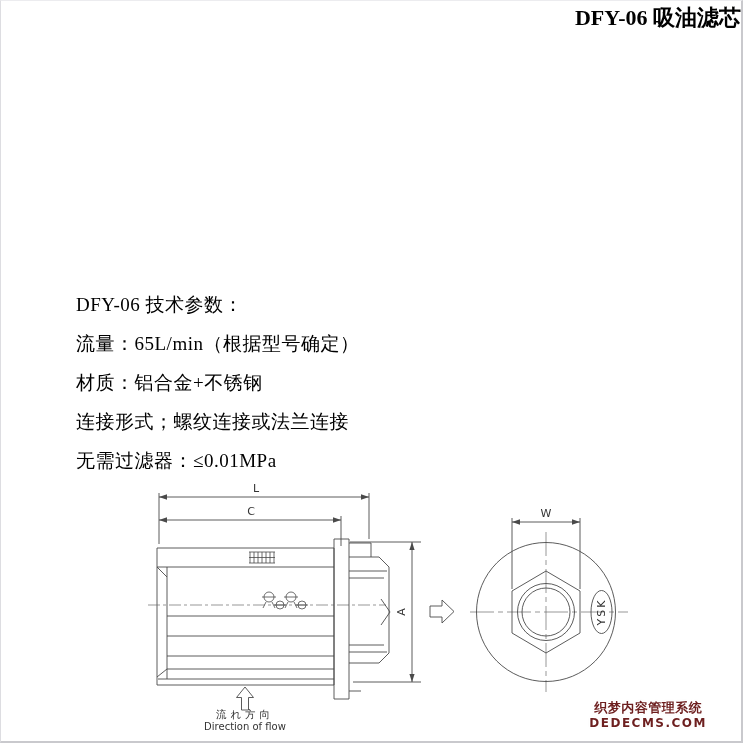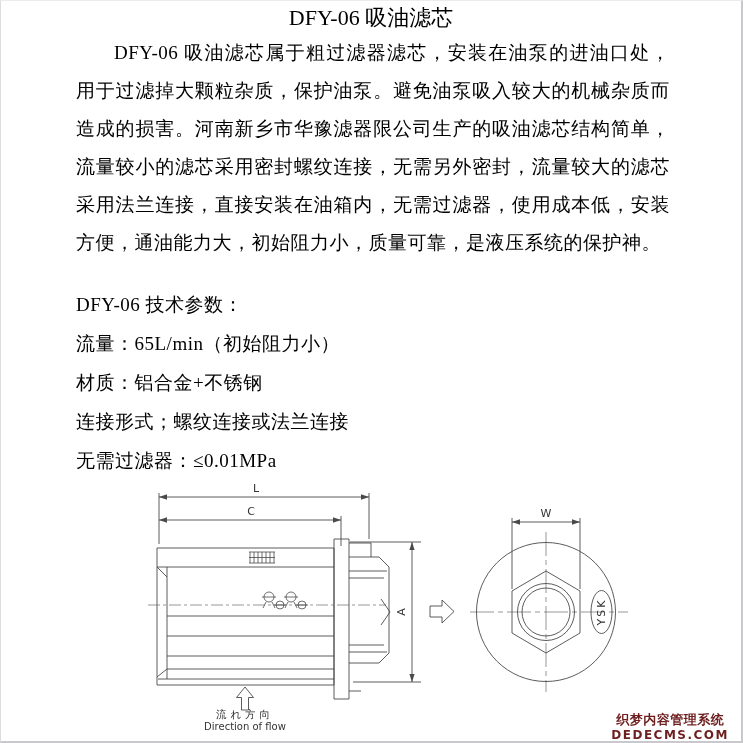--- a/index.html
+++ b/index.html
@@ -11,62 +11,60 @@
     border-left:1px solid #dddde1;
     border-top:1px solid #ececef;
     border-right:2px solid #c9c9cd;
     border-bottom:2px solid #c9c9cd;
     overflow:hidden;
     font-family:"Liberation Serif","DejaVu Serif",serif;
     color:#000;
   }
   .title{
     position:absolute;top:4px;left:0;width:100%;
-    margin:0;text-align:center;
-    font-size:22px;line-height:26px;font-weight:normal;
+    margin:0;text-align:right;
+    font-size:22px;line-height:26px;font-weight:bold;
   }
   .para{
     position:absolute;top:33px;left:75px;width:594px;
     margin:0;font-size:19px;line-height:38px;
     text-align:justify;text-justify:inter-ideograph;
     text-indent:2em;letter-spacing:0.5px;
   }
   .specs{
     position:absolute;top:284px;left:75px;width:594px;
   }
   .specs p{margin:0;font-size:19px;line-height:39px;letter-spacing:0.5px;}
   .drawing-wrap{position:absolute;left:0;top:480px;width:743px;height:261px;}
   .watermark{
-    position:absolute;top:699px;right:12px;
+    position:absolute;top:699px;right:34px;
     text-align:center;font-weight:bold;
     font-family:"DejaVu Sans","Liberation Sans",sans-serif;
     text-shadow:-1px 0 #fff,1px 0 #fff,0 -1px #fff,0 1px #fff,
                 -1px -1px #fff,1px 1px #fff,-1px 1px #fff,1px -1px #fff,
                 0 0 3px #e8e8e8;
-    margin-top:12px;
   }
   .watermark .wm1{font-size:13px;line-height:16px;letter-spacing:0.5px;}
   .watermark .wm2{font-size:12px;line-height:15px;letter-spacing:1.5px;}
   svg text{
     font-family:"DejaVu Sans","Liberation Sans",sans-serif;
     fill:#333;
   }
 </style>
 </head>
 <body>
 
 <div class="page">
 
   <h1 class="title">DFY-06 吸油滤芯</h1>
 
-  <p class="para">DFY-06 吸油滤芯属于粗过滤器滤芯，安装在油泵的进油口处，用于过滤掉大颗粒杂质，保护油泵。避免油泵吸入较大的机械杂质而造成的损害。河南新乡市华豫滤器限公司生产的吸油滤芯结构简单，流量较小的滤芯采用密封螺纹连接，无需另外密封，流量较大的滤芯采用法兰连接，直接安装在油箱内，无需过滤器，使用成本低，安装方便，通油能力大，初始阻力小，质量可靠，是液压系统的保护神。</p>
 
   <div class="specs">
     <p>DFY-06 技术参数：</p>
-    <p>流量：65L/min（初始阻力小）</p>
+    <p>流量：65L/min（根据型号确定）</p>
     <p>材质：铝合金+不锈钢</p>
     <p>连接形式；螺纹连接或法兰连接</p>
     <p>无需过滤器：≤0.01MPa</p>
   </div>
 
   <div class="drawing-wrap">
     <svg width="743" height="261" viewBox="0 480 743 261">
       <g stroke="#4a4a4a" stroke-width="0.9" fill="none">
 
         <line x1="158" y1="496" x2="368" y2="496"></line>

